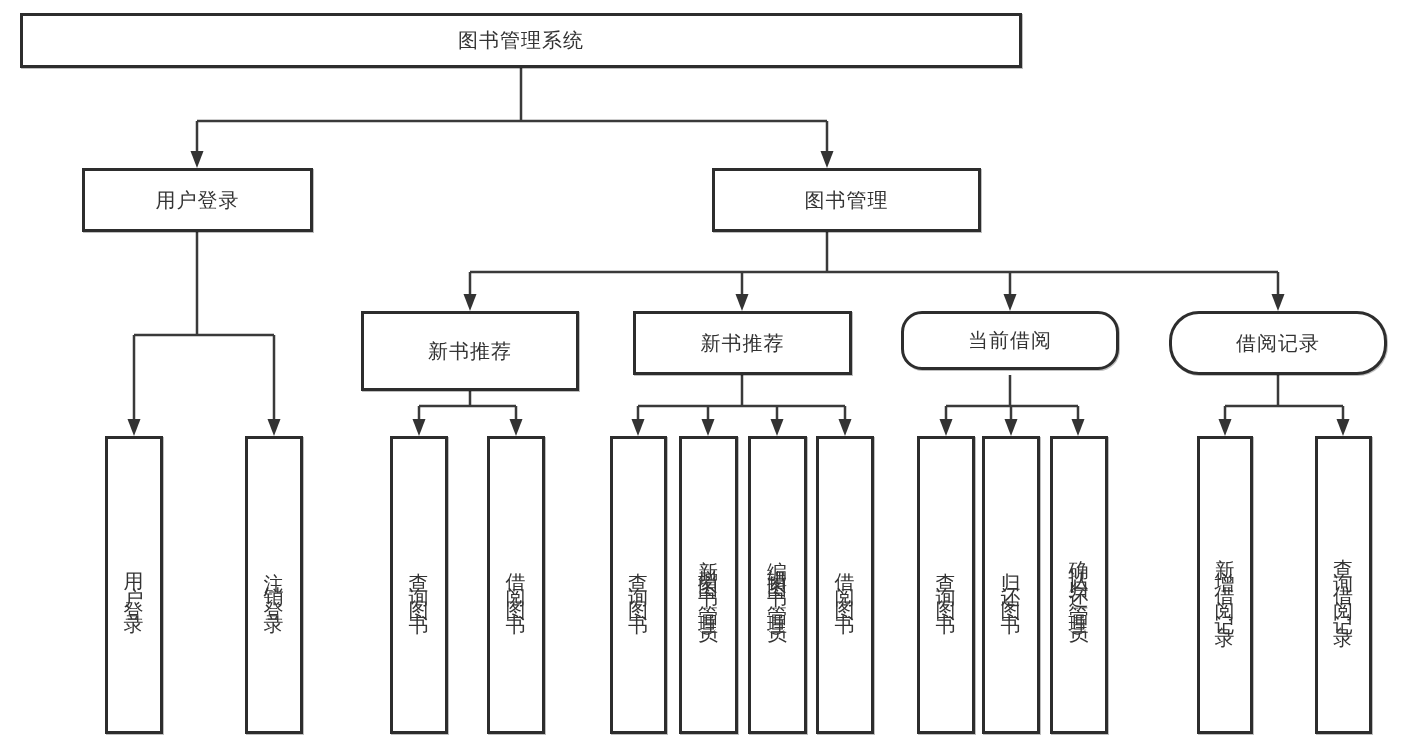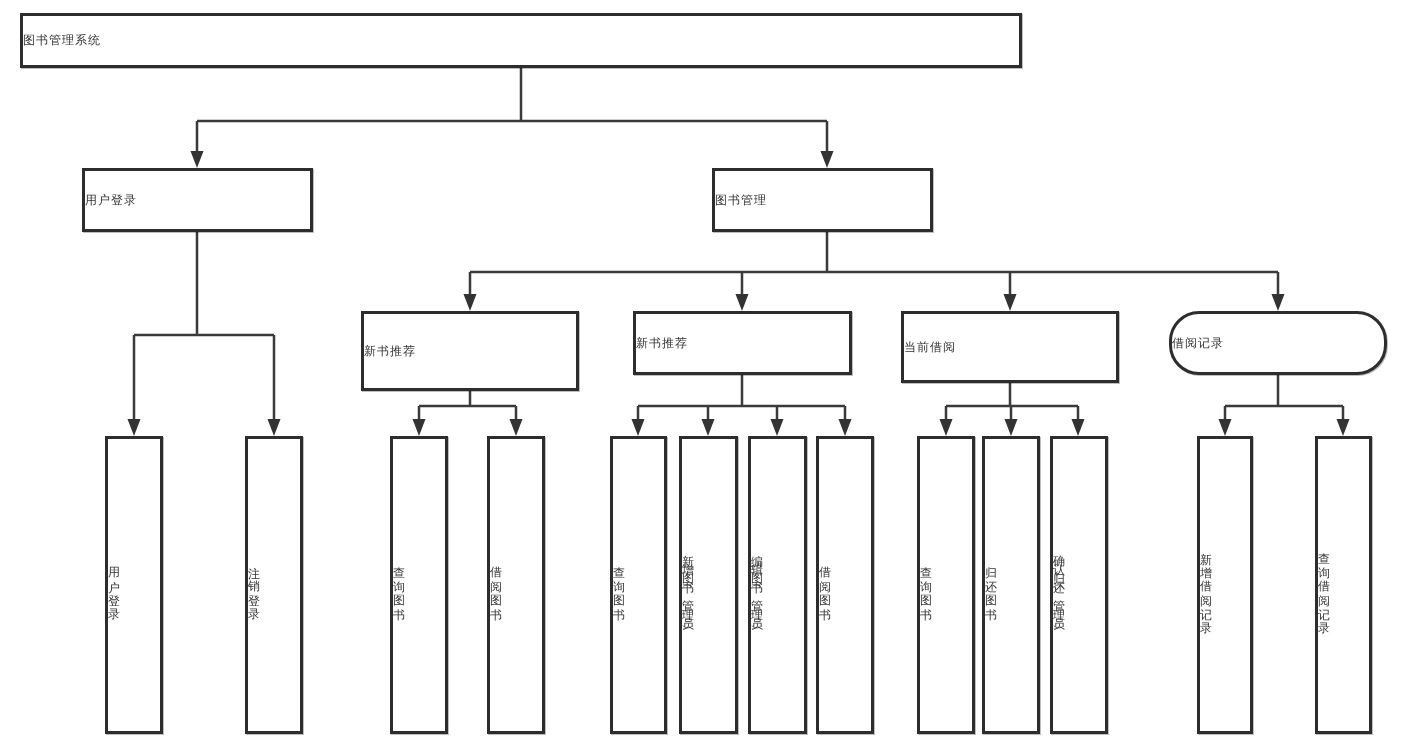--- a/index.html
+++ b/index.html
@@ -31,23 +31,23 @@
     fill: #333333;
     stroke: none;
   }
   .node {
     position: absolute;
     box-sizing: border-box;
     border: 3px solid #2d2d2d;
     background: #ffffff;
     display: flex;
     align-items: center;
-    justify-content: flex-start;
+    justify-content: center;
     color: #333333;
-    font-size: 12px;
+    font-size: 20px;
     box-shadow: 1px 1px 0 rgba(0,0,0,0.25);
   }
   .h-label {
     letter-spacing: 1px;
     white-space: nowrap;
   }
   .vtext {
     writing-mode: vertical-rl;
     text-orientation: mixed;
     letter-spacing: 14px;
@@ -118,31 +118,31 @@
     </g>
   </svg>
 
   <div class="node" style="left:20px; top:13px; width:1002px; height:55px;">
     <span class="h-label">图书管理系统</span>
   </div>
 
   <div class="node" style="left:82px; top:168px; width:231px; height:64px;">
     <span class="h-label">用户登录</span>
   </div>
-  <div class="node" style="left:712px; top:168px; width:221px; height:64px;">
+  <div class="node" style="left:712px; top:168px; width:269px; height:64px;">
     <span class="h-label">图书管理</span>
   </div>
 
   <div class="node" style="left:361px; top:311px; width:218px; height:80px;">
     <span class="h-label">新书推荐</span>
   </div>
   <div class="node" style="left:633px; top:311px; width:219px; height:64px;">
     <span class="h-label">新书推荐</span>
   </div>
-  <div class="node" style="left:901px; top:311px; width:218px; height:72px;">
+  <div class="node" style="left:901px; top:311px; width:218px; height:59px;border-radius:21px;">
     <span class="h-label">当前借阅</span>
   </div>
   <div class="node" style="left:1169px; top:311px; width:218px; height:64px;border-radius:30px;">
     <span class="h-label">借阅记录</span>
   </div>
 
   <div class="node" style="left:105px; top:436px; width:58px; height:298px;">
     <span class="vtext">用户登录</span>
   </div>
   <div class="node" style="left:245px; top:436px; width:58px; height:298px;">

